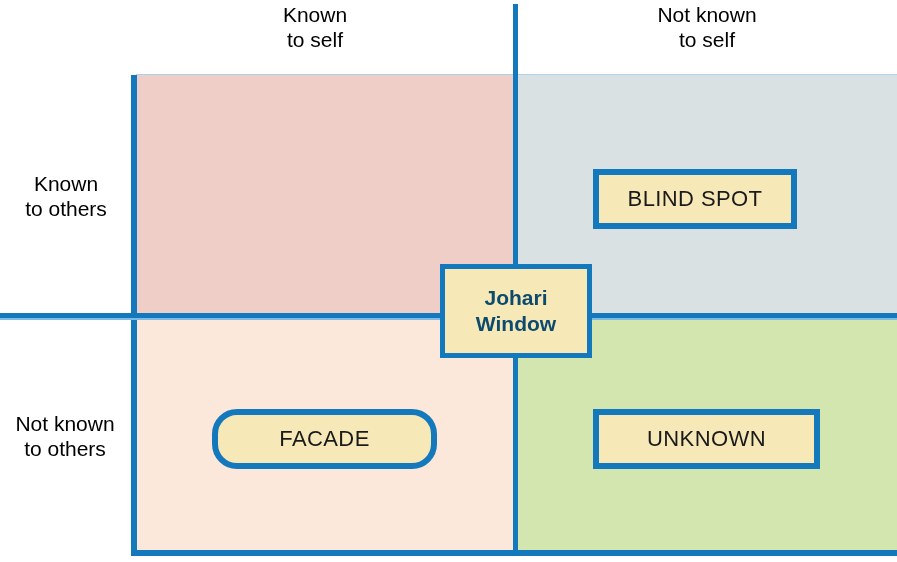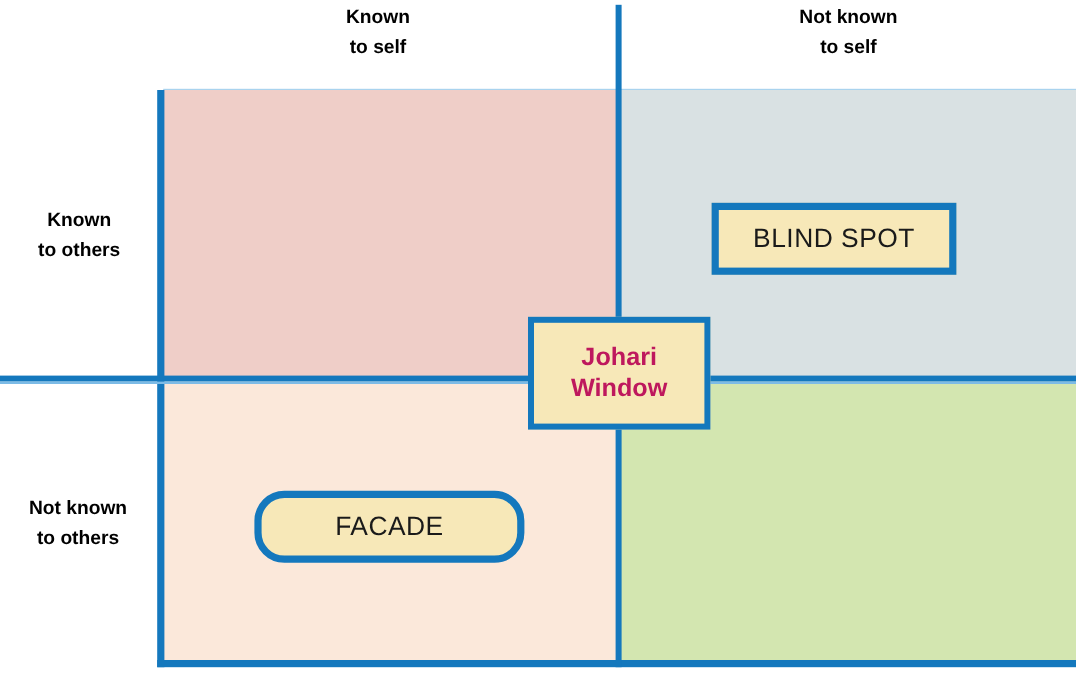--- a/index.html
+++ b/index.html
@@ -57,22 +57,22 @@
   #divider-horizontal-hair {
     position: absolute;
     left: 0; top: 318px;
     width: 897px; height: 2px;
     background: #7cbbe6;
   }
 
   
   .axis-label {
     position: absolute;
-    font-weight: bold;
-    font-size: 16px;
+    font-weight: normal;
+    font-size: 21px;
     line-height: 25px;
     color: #000000;
     text-align: center;
     white-space: pre-line;
   }
   #label-known-self     { left: 215px; top: 2px;   width: 200px; }
   #label-not-known-self { left: 607px; top: 2px;   width: 200px; }
   #label-known-others   { left: 2px;   top: 171px; width: 128px; }
   #label-not-known-others { left: 0px; top: 411px; width: 130px; }
 
@@ -102,21 +102,21 @@
     background: #f7e8b8;
     border: 5px solid #1478bd;
     box-sizing: border-box;
     display: flex;
     align-items: center;
     justify-content: center;
     text-align: center;
     font-weight: bold;
     font-size: 21px;
     line-height: 26px;
-    color: #be185d;
+    color: #0c4a6e;
     white-space: pre-line;
     z-index: 5;
   }
 </style>
 </head>
 <body>
 
 <div id="canvas">
 
   <div class="quad" id="quad-arena"></div>
@@ -139,17 +139,18 @@
   <div class="axis-label" id="label-not-known-self">Not known
 to self</div>
 
   <div class="axis-label" id="label-known-others">Known
 to others</div>
   <div class="axis-label" id="label-not-known-others">Not known
 to others</div>
 
   <div class="plate" id="plate-blind">BLIND SPOT</div>
   <div class="plate" id="plate-facade">FACADE</div>
+  <div class="plate" id="plate-unknown">UNKNOWN</div>
 
   <div id="plate-center">Johari
 Window</div>
 
 </div>
 
 </body></html>

